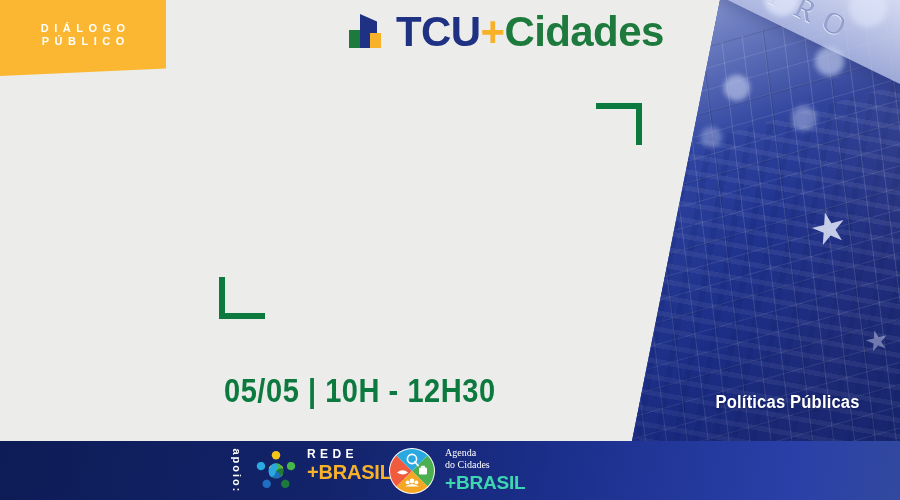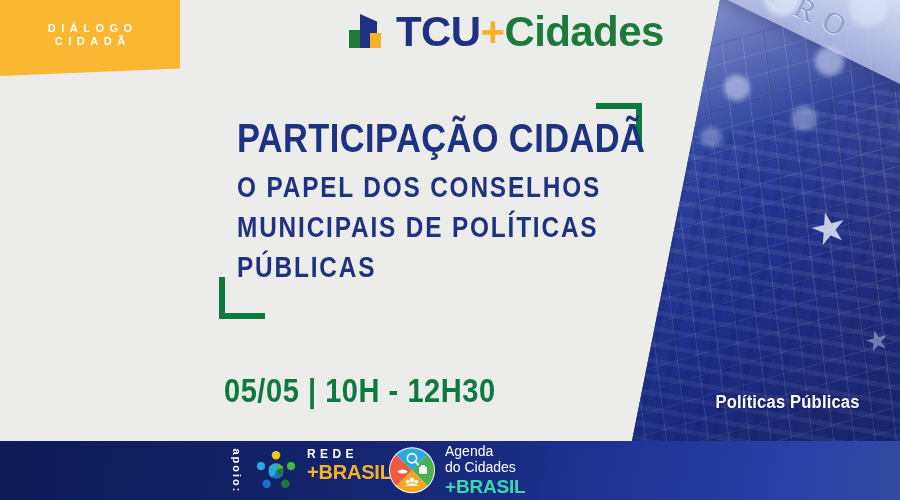--- a/index.html
+++ b/index.html
@@ -132,21 +132,21 @@
     transform: scaleX(.92);
     transform-origin: right center;
     white-space: nowrap;
   }
 
   
   .dialogo-flag {
     position: absolute;
     left: 0;
     top: 0;
-    width: 180px;
+    width: 166px;
     height: 76px;
     background: #fbb731;
     -webkit-clip-path: polygon(0 0, 100% 0, 100% 90%, 0 100%);
     clip-path: polygon(0 0, 100% 0, 100% 90%, 0 100%);
     display: flex;
     flex-direction: column;
     justify-content: center;
     align-items: center;
     gap: 2px;
     padding-bottom: 6px;
@@ -298,22 +298,23 @@
     transform: translateY(-50%);
     display: flex;
     align-items: center;
     gap: 9px;
   }
   .agenda-mark { width: 48px; height: 48px; display: block; }
   .agenda-text { line-height: 1.16; }
   .agenda-text .a1,
   .agenda-text .a2 {
     color: #ffffff;
-    font-size: 14px;
+    font-size: 10px;
     display: block;
+    font-family: Liberation Serif, serif;
   }
   .agenda-text .a3 {
     color: #3dd6b0;
     font-size: 19px;
     font-weight: bold;
     letter-spacing: -.2px;
     display: block;
     margin-top: 1px;
   }
 </style>
@@ -330,44 +331,40 @@
     <div class="photo-ribbon-text">WE PRO</div>
     <div class="photo-bokeh"></div>
     <div class="photo-star"></div>
     <div class="photo-star s2"></div>
     <div class="photo-vignette"></div>
     <div class="photo-caption">Políticas Públicas</div>
   </div>
 
   <div class="dialogo-flag">
     <span class="dialogo-line">DIÁLOGO</span>
-    <span class="dialogo-line">CIDADÃ</span>
+    <span class="dialogo-line">PÚBLICO</span>
   </div>
 
   <div class="brand">
     <span>
       <svg class="brand-mark" viewBox="0 0 40 40" xmlns="http://www.w3.org/2000/svg">
         <polygon points="13,2 30,9.5 30,36 22,36 22,13 13,13" fill="#1f3182"></polygon>
         <rect x="2" y="18" width="11" height="18" fill="#1d7a3c"></rect>
         <rect x="13" y="13" width="9" height="23" fill="#1f3182"></rect>
         <rect x="23" y="21" width="11" height="15" fill="#f7b22a"></rect>
       </svg>
     </span>
     <span class="brand-word">
       <span class="bw-tcu">TCU</span><span class="bw-plus">+</span><span class="bw-cid">Cidades</span>
     </span>
   </div>
 
   <div class="bracket bracket-tr"></div>
   <div class="bracket bracket-bl"></div>
 
-  <div class="headline-wrap">
-    <h1 class="headline-main">PARTICIPAÇÃO CIDADÃ</h1>
-    <h2 class="headline-sub">O PAPEL DOS CONSELHOS MUNICIPAIS DE POLÍTICAS PÚBLICAS</h2>
-  </div>
 
   <div class="event-time">05/05 | 10H - 12H30</div>
 
   <div class="footer-bar">
 
     <div class="footer-apoio">apoio:</div>
 
     <div class="rede-logo">
       <span>
         <svg class="rede-mark" viewBox="0 0 48 48" xmlns="http://www.w3.org/2000/svg">

